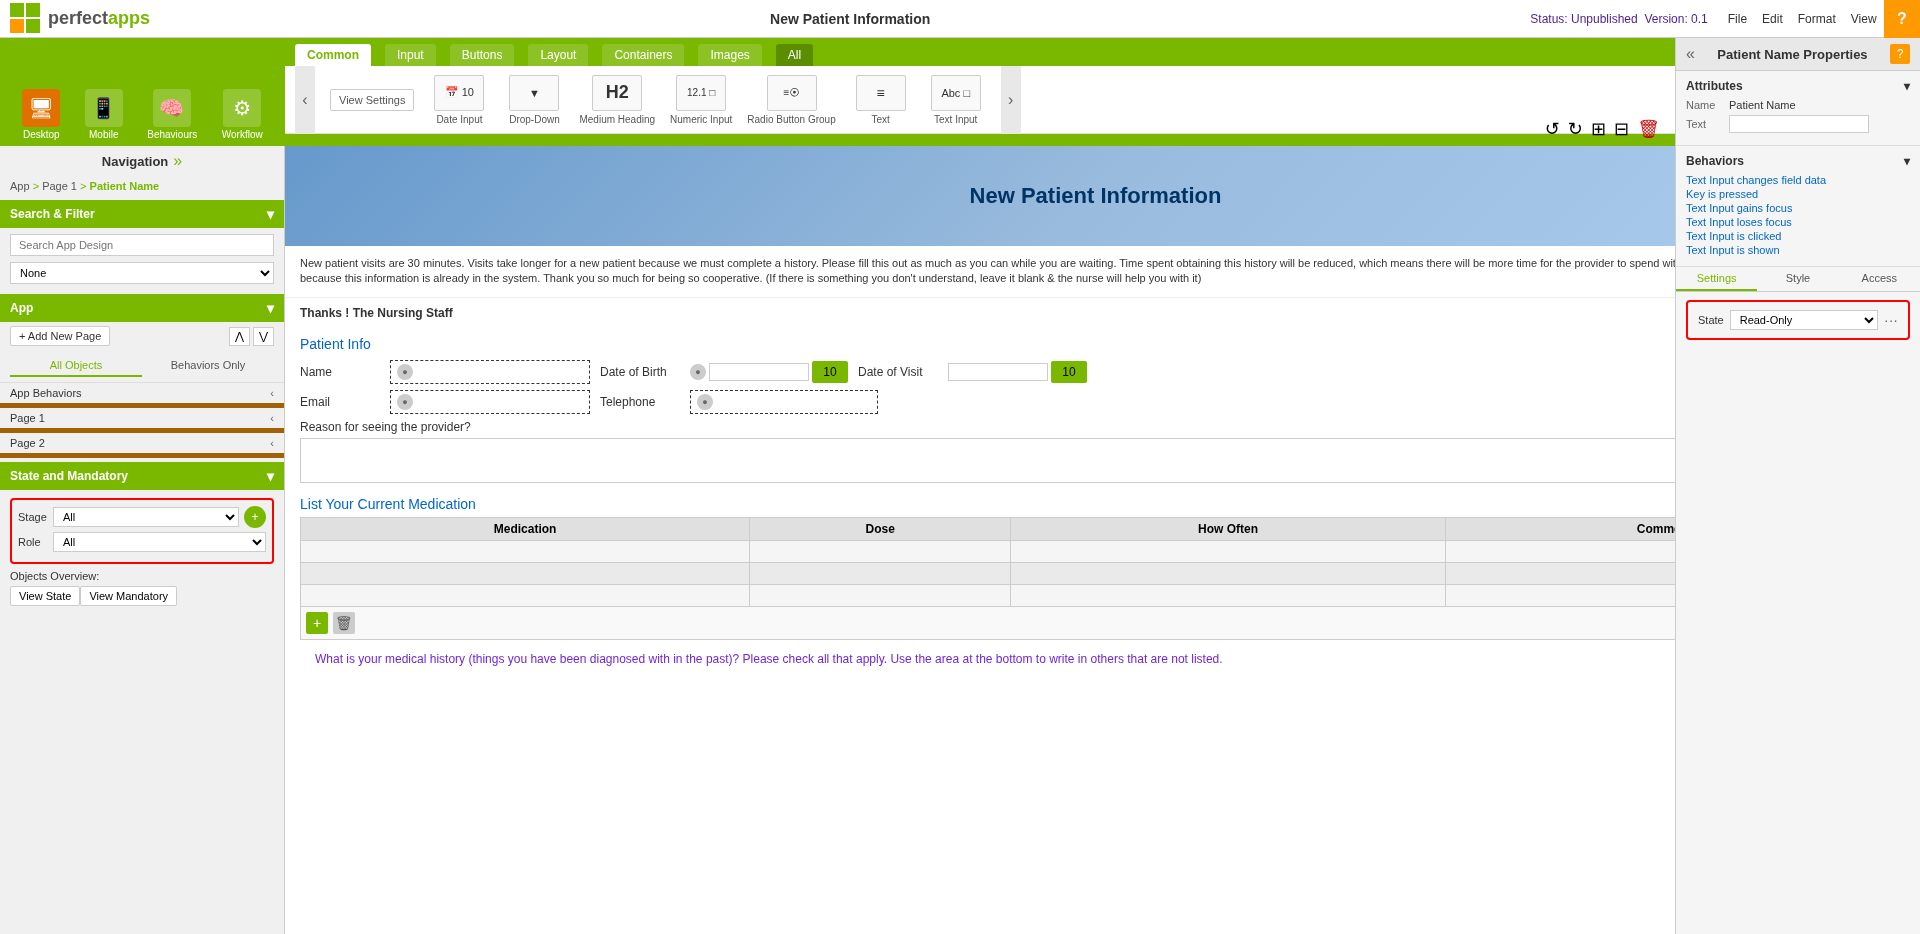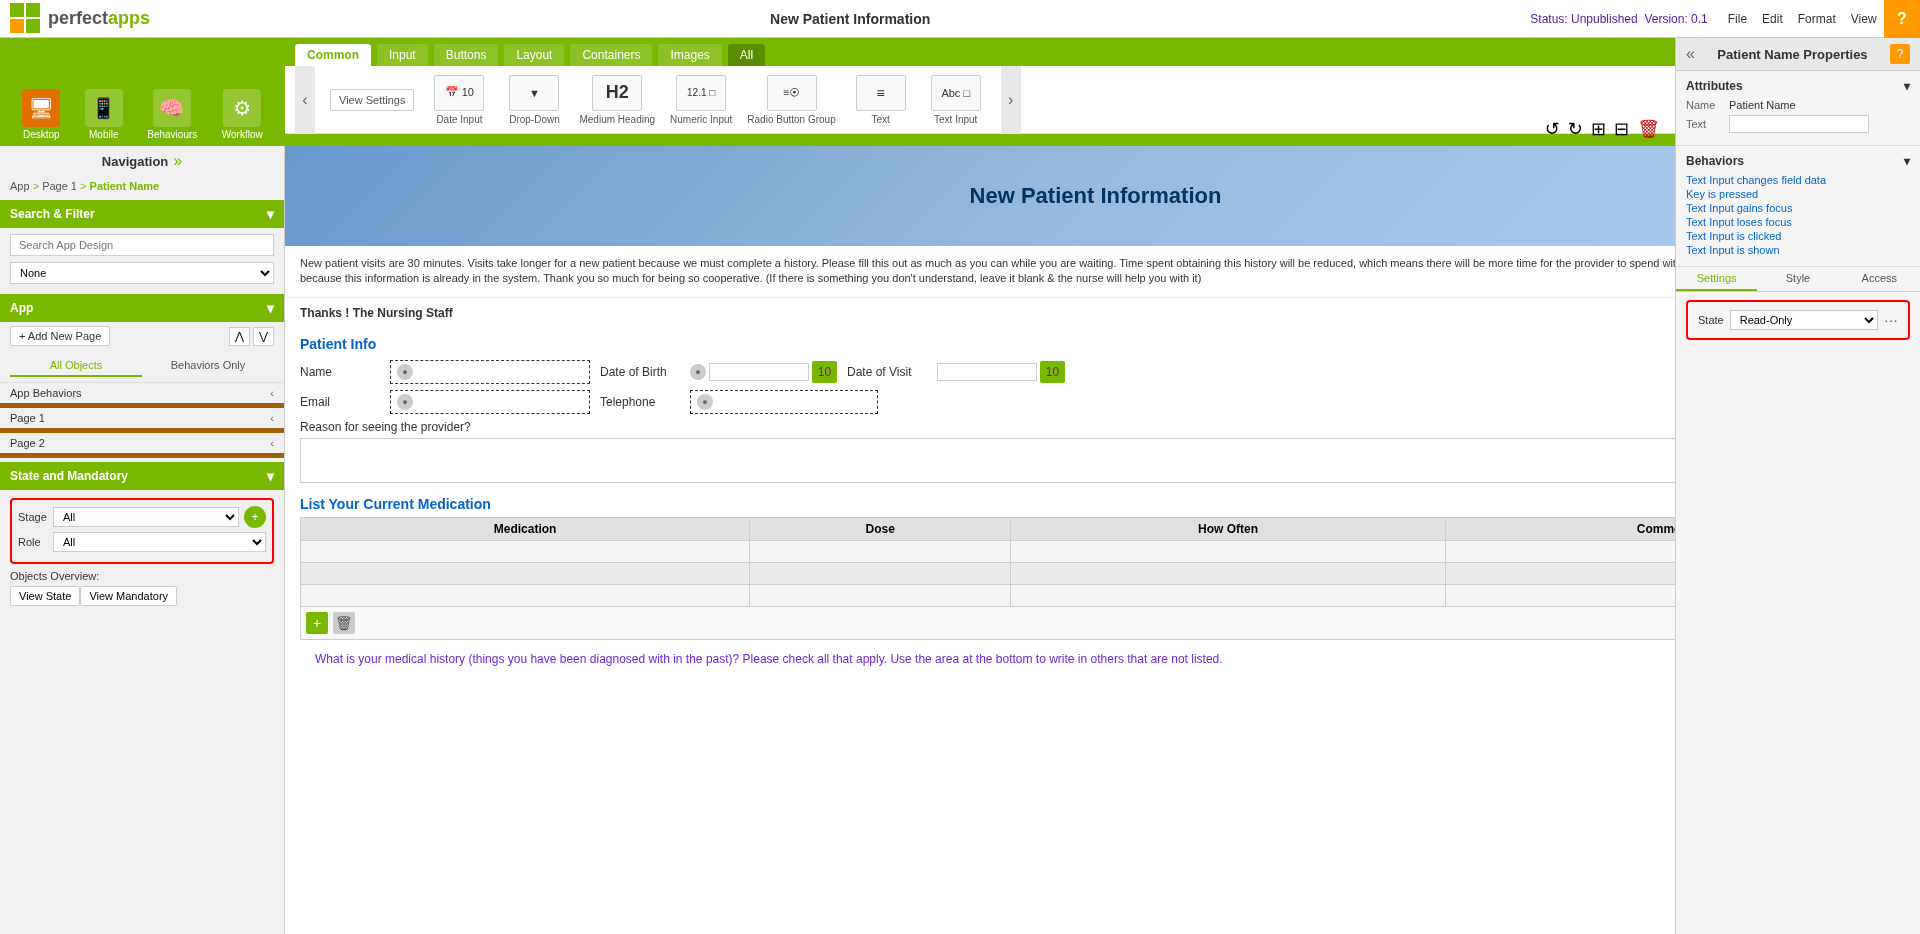--- a/index.html
+++ b/index.html
@@ -43,21 +43,21 @@
     .device-icon .icon-box {
       width: 38px; height: 38px; background: rgba(255,255,255,0.2); border-radius: 4px;
       display: flex; align-items: center; justify-content: center; margin: 0 auto 2px;
       font-size: 20px;
     }
     .device-icon.active .icon-box { background: #e07000; }
 
     .toolbar-main { flex: 1; display: flex; flex-direction: column; }
     .tabs-row {
       display: flex; align-items: center; background: #7ab800;
-      padding: 6px 10px 0; gap: 6px;
+      padding: 6px 10px 0; gap: 14px;
     }
     .tab {
       padding: 4px 12px; font-size: 12px; border-radius: 3px 3px 0 0; cursor: pointer;
       color: white; background: rgba(255,255,255,0.15);
     }
     .tab.active { background: white; color: #7ab800; font-weight: bold; }
     .tab-all { background: #5a8e00; color: white; }
     .search-tools {
       margin-left: auto; background: white; border: none; padding: 3px 8px;
       font-size: 12px; width: 160px; border-radius: 2px;
@@ -199,33 +199,33 @@
     }
     .form-title-text { font-size: 22px; font-weight: bold; color: #003366; }
     .stethoscope-img {
       position: absolute; right: 20px; top: 10px; font-size: 50px;
     }
 
     .form-description { padding: 10px 15px; font-size: 11px; color: #333; line-height: 1.4; border-bottom: 1px solid #eee; }
     .form-thanks { padding: 8px 15px; font-size: 12px; font-weight: bold; color: #333; }
 
     .form-section { padding: 8px 15px; }
-    .form-section-title { color: #0066cc; font-size: 14px; font-weight: bold; margin-bottom: 8px; }
+    .form-section-title { color: #0066cc; font-size: 14px; font-weight: normal; margin-bottom: 8px; }
 
     .form-row { display: flex; align-items: center; gap: 10px; margin-bottom: 6px; }
     .form-label { font-size: 12px; color: #333; min-width: 80px; }
     .form-input {
       border: 1px dashed #333; padding: 3px 6px; font-size: 12px; min-width: 180px;
       display: flex; align-items: center; gap: 3px;
     }
     .form-input-icon { width: 16px; height: 16px; background: #ccc; border-radius: 50%; display: flex; align-items: center; justify-content: center; font-size: 9px; color: #666; flex-shrink: 0; }
     .form-input-field { border: none; outline: none; font-size: 12px; flex: 1; min-width: 120px; }
     .date-input-group { display: flex; align-items: center; gap: 3px; }
     .date-input { border: 1px solid #ccc; padding: 2px 5px; font-size: 11px; width: 100px; }
-    .cal-icon { width: 25px; height: 22px; background: #7ab800; display: flex; align-items: center; justify-content: center; color: #701a75; font-size: 12px; cursor: pointer; border-radius: 2px; }
+    .cal-icon { width: 36px; height: 22px; background: #7ab800; display: flex; align-items: center; justify-content: center; color: #000000; font-size: 12px; cursor: pointer; border-radius: 2px; }
 
     .textarea-field { border: 1px solid #ccc; padding: 5px; font-size: 12px; width: 100%; height: 45px; resize: none; }
 
     .medication-table { width: 100%; border-collapse: collapse; margin-top: 5px; font-size: 12px; }
     .medication-table th { background: #e0e0e0; border: 1px solid #ccc; padding: 4px 8px; text-align: center; font-weight: bold; }
     .medication-table td { border: 1px solid #ccc; padding: 4px 8px; height: 22px; }
     .medication-table .empty-row td { background: #f5f5f5; }
     .medication-table .empty-row2 td { background: #eaeaea; }
 
     .no-medication { display: flex; align-items: center; gap: 5px; font-size: 12px; color: #333; margin-left: auto; }

